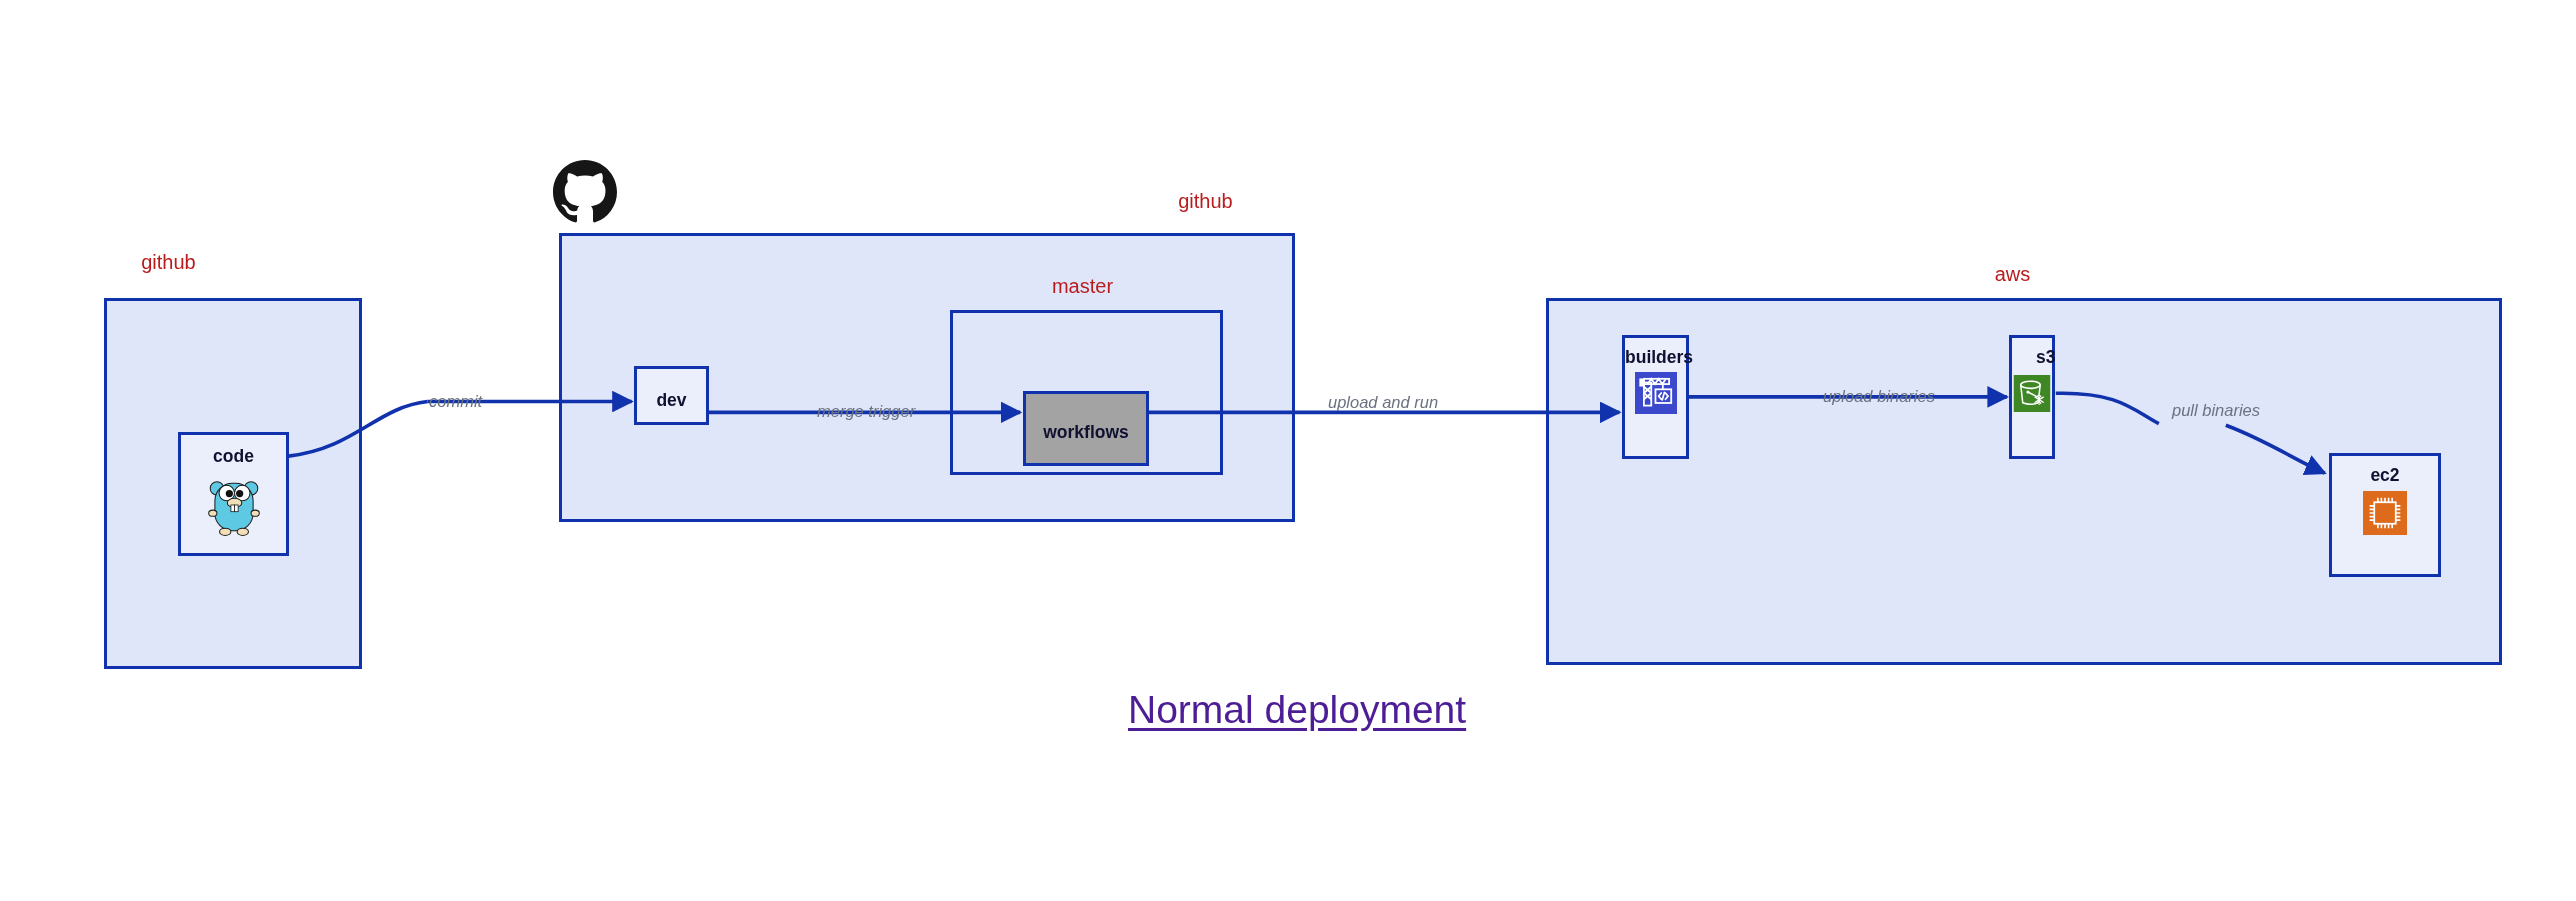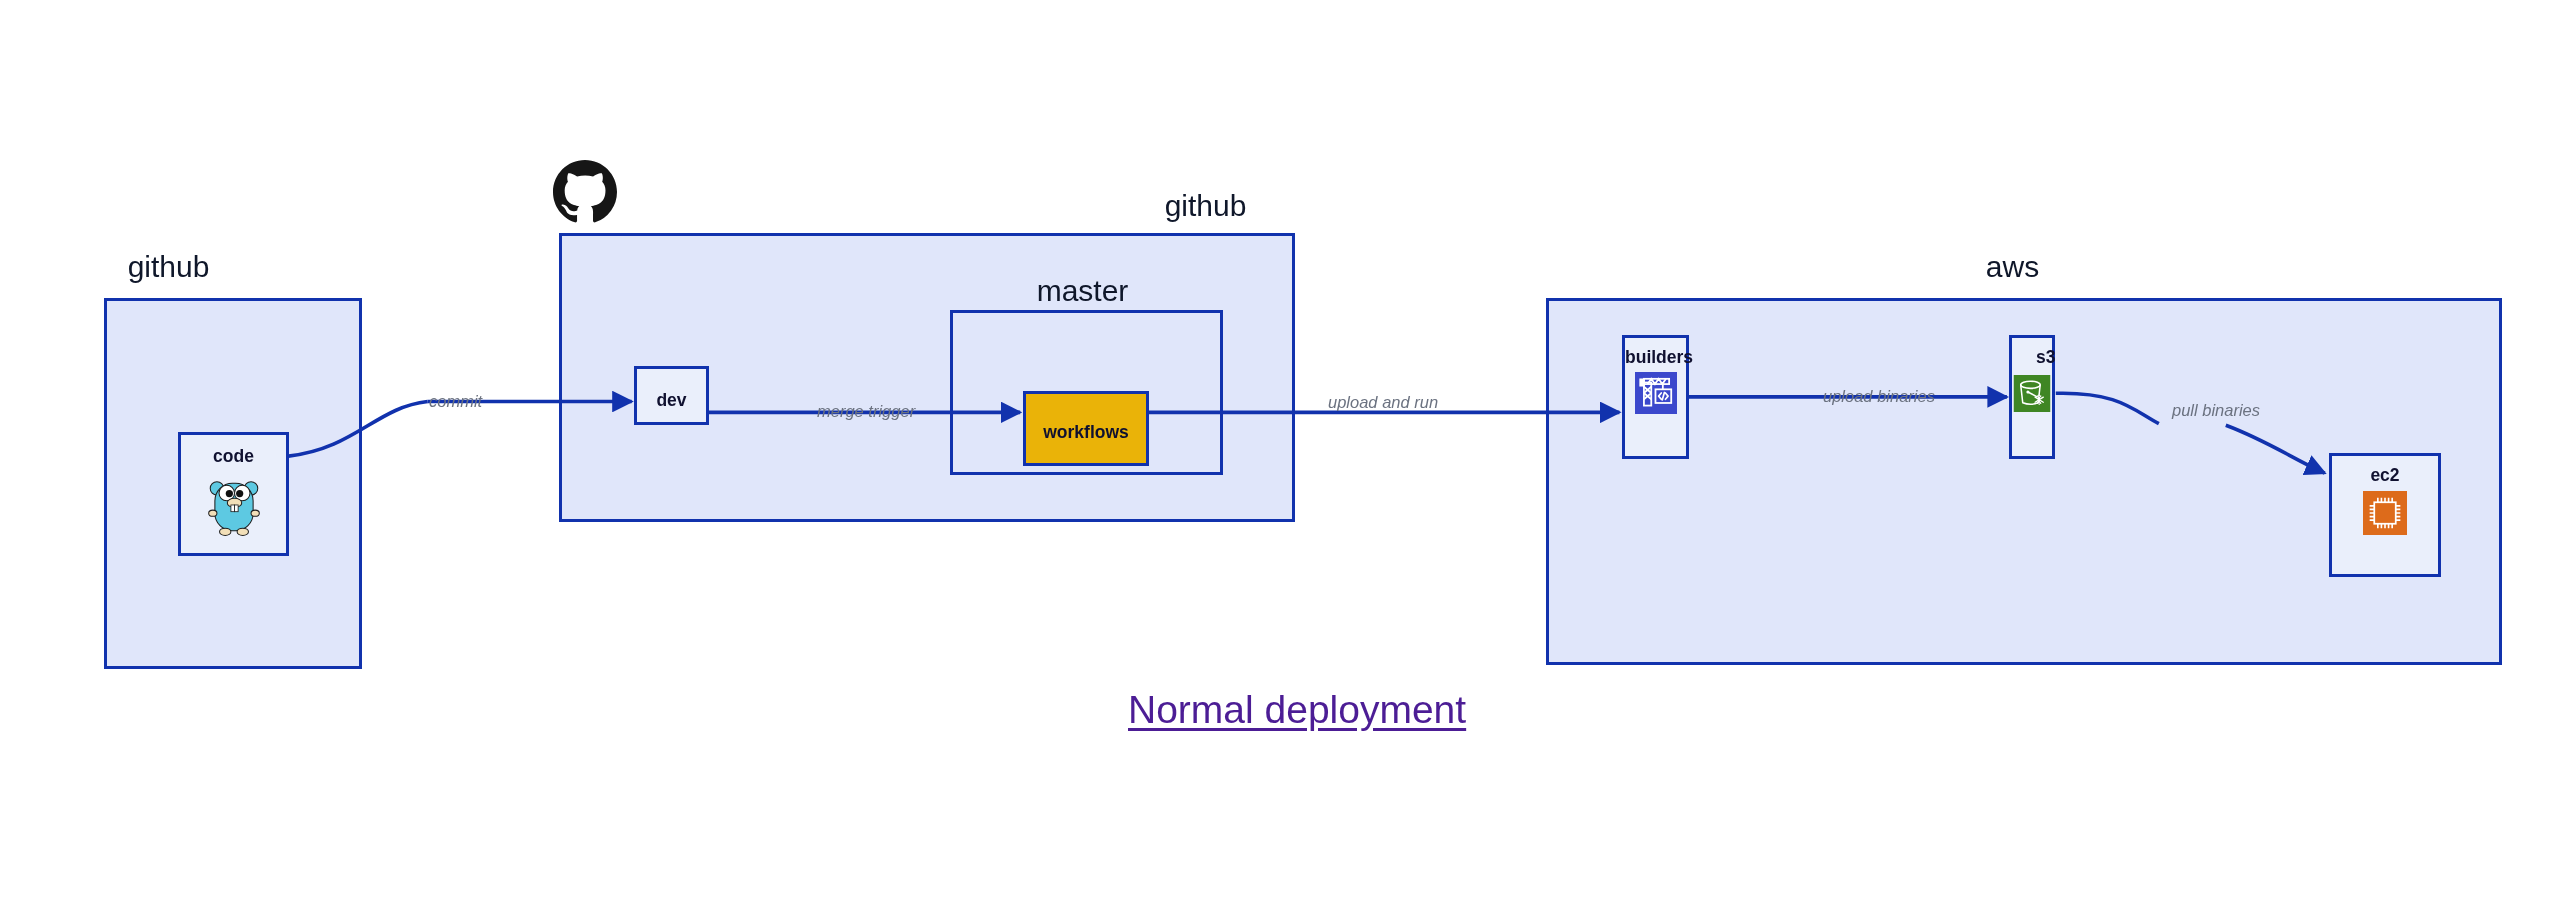--- a/index.html
+++ b/index.html
@@ -22,22 +22,22 @@
   }
   
   .group {
     position: absolute;
     background: #e0e6fa;
     border: 3.6px solid #1132ad;
     box-sizing: border-box;
   }
   .group-label {
     position: absolute;
-    color: #0f172a;
-    font-size: 30px;
+    color: #b91c1c;
+    font-size: 20px;
     font-weight: 400;
     white-space: nowrap;
     text-align: center;
     line-height: 1;
   }
   
   .node {
     position: absolute;
     background: #eaeffb;
     border: 3.1px solid #1132ad;
@@ -144,25 +144,25 @@
   <div class="group-label" style="left:1128px; top:191px; width:155px;">github</div>
   <div class="group" style="left:559px; top:233px; width:736px; height:289px;"></div>
 
   <div class="node" style="left:634px; top:366px; width:75px; height:59px;">
     <div class="node-label" style="top:23px;">dev</div>
   </div>
 
   <div class="group-label" style="left:1005px; top:276px; width:155px;">master</div>
   <div class="group" style="left:950px; top:310px; width:273px; height:165px;"></div>
 
-  <div class="node" style="left:1023px; top:391px; width:126px; height:75px; background:#eab308;">
+  <div class="node" style="left:1023px; top:391px; width:126px; height:75px; background:#a3a3a3;">
     <div class="node-label" style="top:30px;">workflows</div>
   </div>
 
-  <div class="group-label" style="left:1948px; top:252px; width:129px;">aws</div>
+  <div class="group-label" style="left:1948px; top:264px; width:129px;">aws</div>
   <div class="group" style="left:1546px; top:298px; width:956px; height:367px;"></div>
 
   <div class="node" style="left:1622px; top:335px; width:67px; height:124px;">
     <div class="node-label" style="top:11.3px;">builders</div>
     <div class="node-icon" style="top:34px; width:42px; height:42px;">
       <svg viewBox="0 0 80 80" width="42" height="42">
         <rect x="0" y="0" width="80" height="80" fill="#3b48cc"></rect>
         <g fill="none" stroke="#ffffff" stroke-width="3.4" stroke-linejoin="miter">
 
           <rect x="17" y="20" width="14" height="44"></rect>

